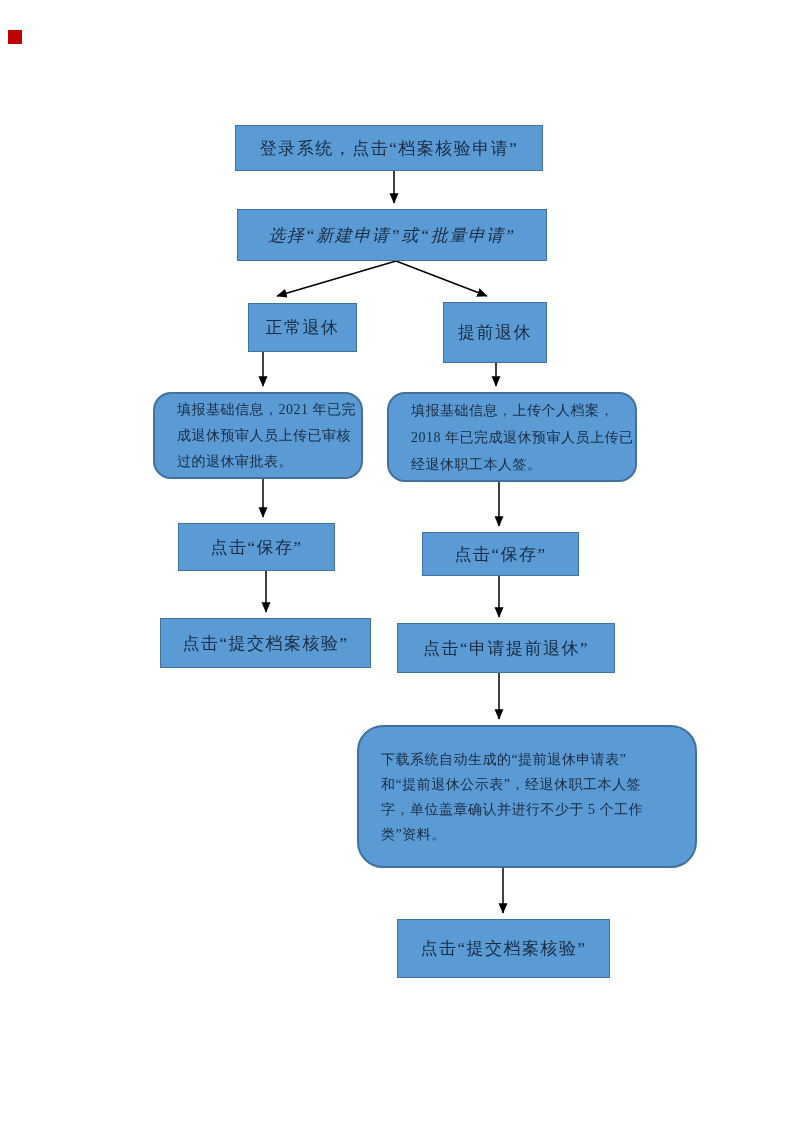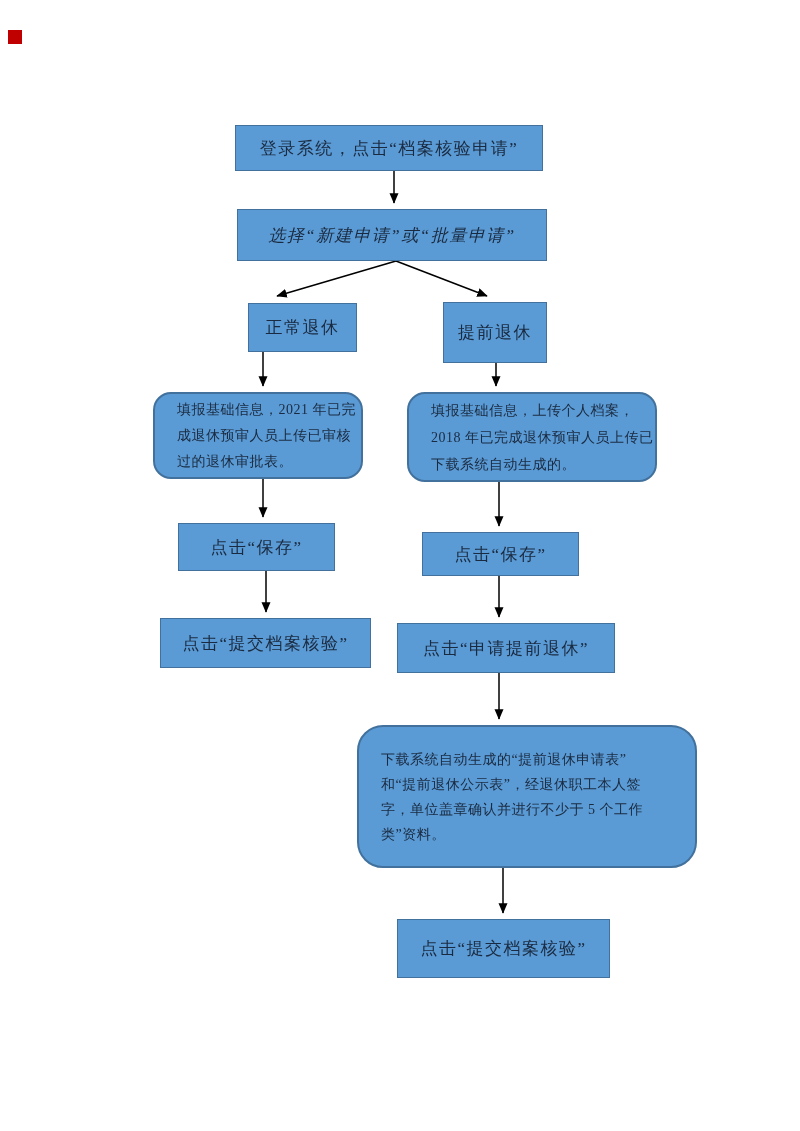--- a/index.html
+++ b/index.html
@@ -45,21 +45,21 @@
     letter-spacing: 0.5px;
   }
   .rounded .line { white-space: nowrap; }
 
   
   #n-login        { left: 235px; top: 125px; width: 308px; height: 46px; }
   #n-choose       { left: 237px; top: 209px; width: 310px; height: 52px; font-style: italic; }
   #n-normal       { left: 208px; top: 303px; width: 109px; height: 49px; margin-left: 40px; }
   #n-early        { left: 443px; top: 302px; width: 104px; height: 61px; }
   #n-normal-fill  { left: 153px; top: 392px; width: 210px; height: 87px; line-height: 26px; }
-  #n-early-fill   { left: 387px; top: 392px; width: 250px; height: 90px; line-height: 27px; margin-left: 20px; }
+  #n-early-fill   { left: 387px; top: 392px; width: 250px; height: 90px; line-height: 27px; }
   #n-normal-save  { left: 178px; top: 523px; width: 157px; height: 48px; }
   #n-early-save   { left: 422px; top: 532px; width: 157px; height: 44px; }
   #n-normal-submit{ left: 160px; top: 618px; width: 211px; height: 50px; }
   #n-early-apply  { left: 397px; top: 623px; width: 218px; height: 50px; text-align: right; }
   #n-early-download { left: 357px; top: 725px; width: 340px; height: 143px; border-radius: 26px; line-height: 25px; }
   #n-early-submit { left: 397px; top: 919px; width: 213px; height: 59px; }
 
   #arrows {
     position: absolute;
     left: 0; top: 0;
@@ -104,21 +104,21 @@
 
   <div id="n-normal-fill" class="node rounded">
     <div class="line">填报基础信息，2021 年已完</div>
     <div class="line">成退休预审人员上传已审核</div>
     <div class="line">过的退休审批表。</div>
   </div>
 
   <div id="n-early-fill" class="node rounded">
     <div class="line">填报基础信息，上传个人档案，</div>
     <div class="line">2018 年已完成退休预审人员上传已</div>
-    <div class="line">下载系统自动生成的。</div>
+    <div class="line">经退休职工本人签。</div>
   </div>
 
   <div id="n-normal-save" class="node rect">点击“保存”</div>
 
   <div id="n-early-save" class="node rect">点击“保存”</div>
 
   <div id="n-normal-submit" class="node rect">点击“提交档案核验”</div>
 
   <div id="n-early-apply" class="node rect">点击“申请提前退休”</div>
 

